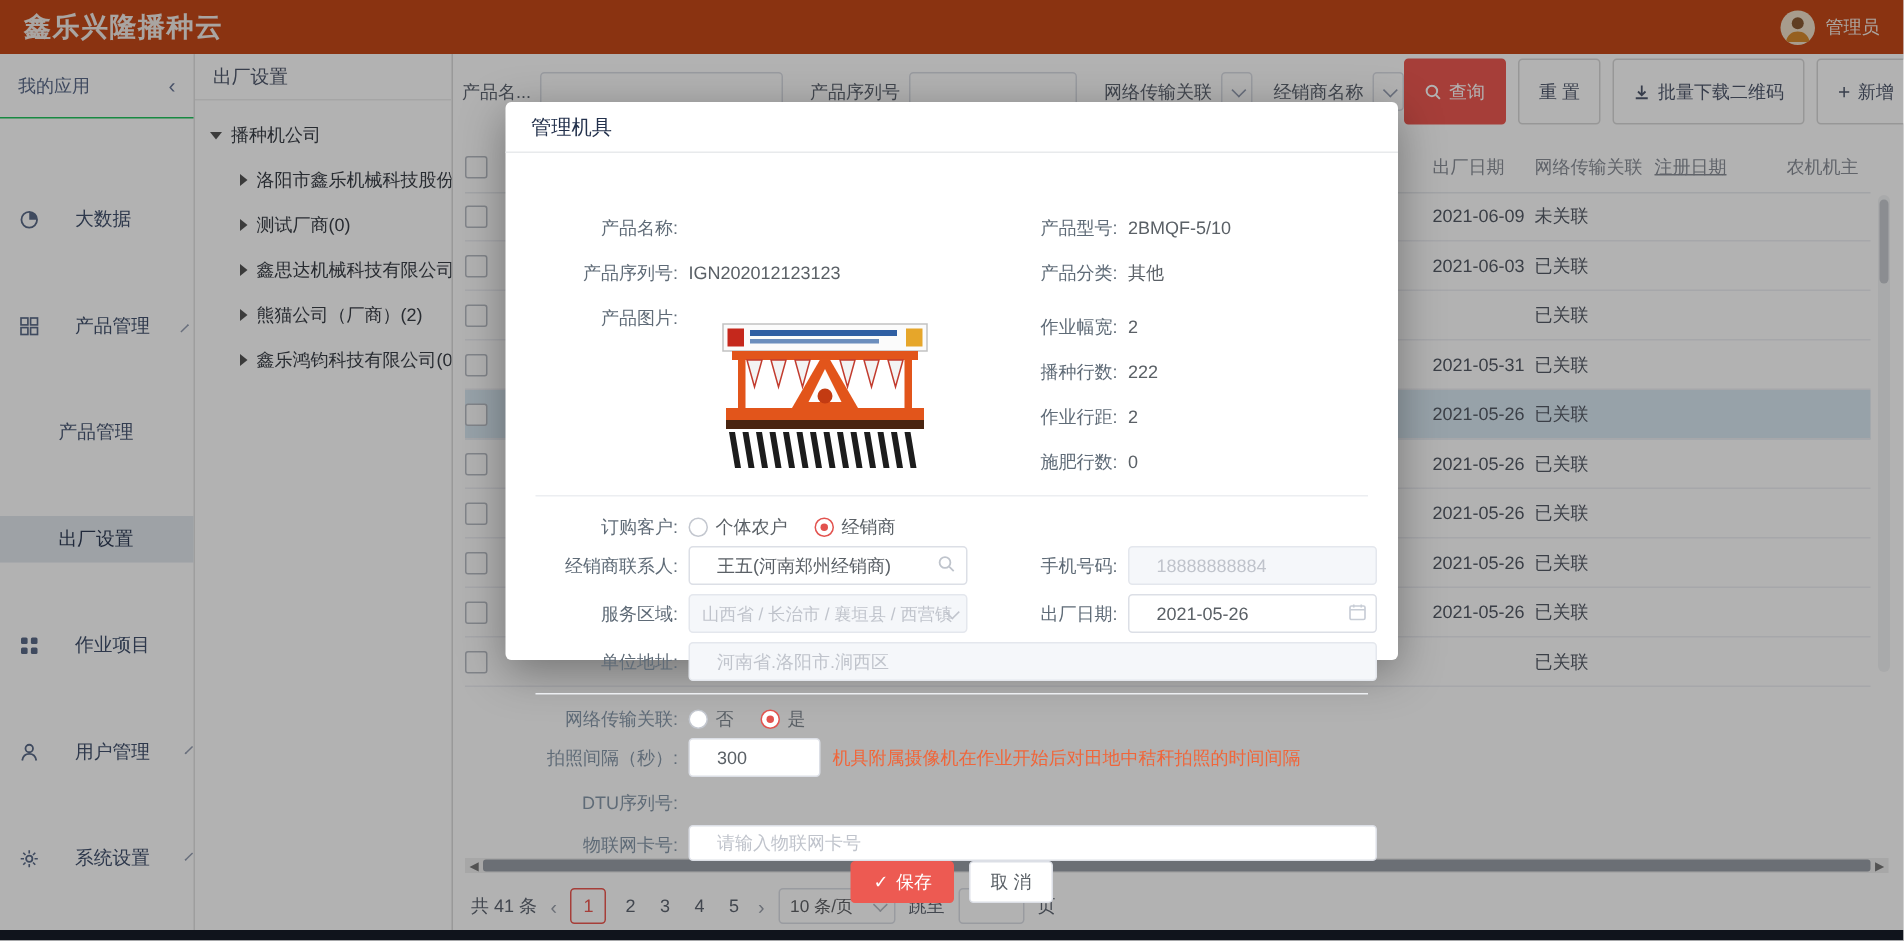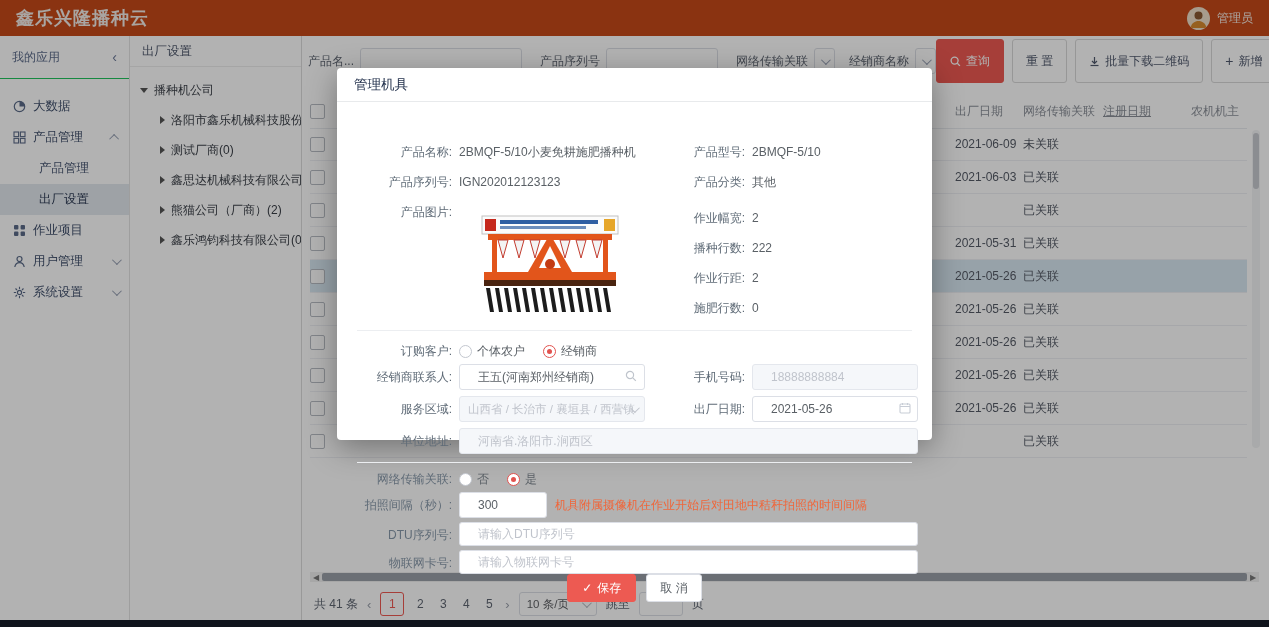--- a/index.html
+++ b/index.html
@@ -10,21 +10,21 @@
   .top{position:absolute;top:0;left:0;right:0;height:36px;background:#c64a19;display:flex;align-items:center;justify-content:space-between;padding:0 16px;box-sizing:border-box;}
   .brand{color:#f2ece8;font-size:18px;font-weight:bold;letter-spacing:1px;}
   .userbox{display:flex;align-items:center;gap:7px;color:#f6ece4;font-size:12px;}
   .avatar{width:23px;height:23px;border-radius:50%;background:#efe0cb;display:flex;align-items:center;justify-content:center;overflow:hidden;}
 
   
   .sidebar{position:absolute;top:36px;left:0;width:130px;bottom:7px;background:#fff;border-right:1px solid #e3e3e3;box-sizing:border-box;}
   .side-head{height:34px;display:flex;align-items:center;justify-content:space-between;padding:4px 12px;color:#5c6b8a;font-size:12px;border-bottom:1px solid #22c55e;text-align:center;}
   .side-collapse{color:#6b7898;font-size:14px;cursor:pointer;}
   .menu{padding-top:12px;}
-  .mi{height:31px;display:flex;align-items:center;gap:7px;padding:0 10px 0 13px;font-size:12.5px;color:#42516d;cursor:pointer;white-space:nowrap;}
+  .mi{height:31px;display:flex;align-items:center;gap:24px;padding:0 10px 0 13px;font-size:12.5px;color:#42516d;cursor:pointer;white-space:nowrap;margin-top:40px;}
   .mi .chev{margin-left:auto;}
   .mi.sub{padding-left:39px;color:#4a5874;}
   .mi.active{background:#e2e8ee;color:#2f3c55;}
   .micon{width:13px;height:13px;flex:0 0 13px;}
   .chev{width:6px;height:6px;border-right:1.4px solid #97a0b3;border-bottom:1.4px solid #97a0b3;display:inline-block;}
   .chev.down{transform:rotate(45deg) translateY(-2px);}
   .chev.up{transform:rotate(-135deg) translateY(-2px);}
 
   
   .tree{position:absolute;top:36px;left:130px;width:172px;bottom:7px;background:#fff;border-right:1px solid #dcdcdc;box-sizing:border-box;}
@@ -388,21 +388,20 @@
     </div>
   </div>
 
   <div class="overlay"></div>
 
   <div class="modal">
     <div class="m-head">管理机具</div>
     <div class="m-body">
 
       <span class="lab" style="left:3px;top:37px">产品名称:</span>
-      <span class="val" style="left:122px;top:37px">2BMQF-5/10小麦免耕施肥播种机</span>
       <span class="lab2" style="top:37px">产品型号:</span>
       <span class="val" style="left:415px;top:37px">2BMQF-5/10</span>
 
       <span class="lab" style="left:3px;top:67px">产品序列号:</span>
       <span class="val" style="left:122px;top:67px">IGN202012123123</span>
       <span class="lab2" style="top:67px">产品分类:</span>
       <span class="val" style="left:415px;top:67px">其他</span>
 
       <span class="lab" style="left:3px;top:97px">产品图片:</span>
       <div class="imgbox">
@@ -495,21 +494,20 @@
           <span class="rdot"></span>
           <span>是</span>
         </span>
       </div>
 
       <span class="lab" style="left:3px;top:390px">拍照间隔（秒）:</span>
       <input class="inp" style="left: 122px; top: 390px; width: 88px;" value="300">
       <span class="hint" style="left:218px;top:390px">机具附属摄像机在作业开始后对田地中秸秆拍照的时间间隔</span>
 
       <span class="lab" style="left:3px;top:420px">DTU序列号:</span>
-      <input class="inp" style="left: 122px; top: 420px; width: 459px; height: 24px;" placeholder="请输入DTU序列号">
 
       <span class="lab" style="left:3px;top:448px">物联网卡号:</span>
       <input class="inp" style="left: 122px; top: 448px; width: 459px; height: 24px;" placeholder="请输入物联网卡号">
 
       <div class="m-foot">
         <button class="btn-save">
           <span>✓</span>
           <span>保存</span>
         </button>
         <button class="btn-cancel">

